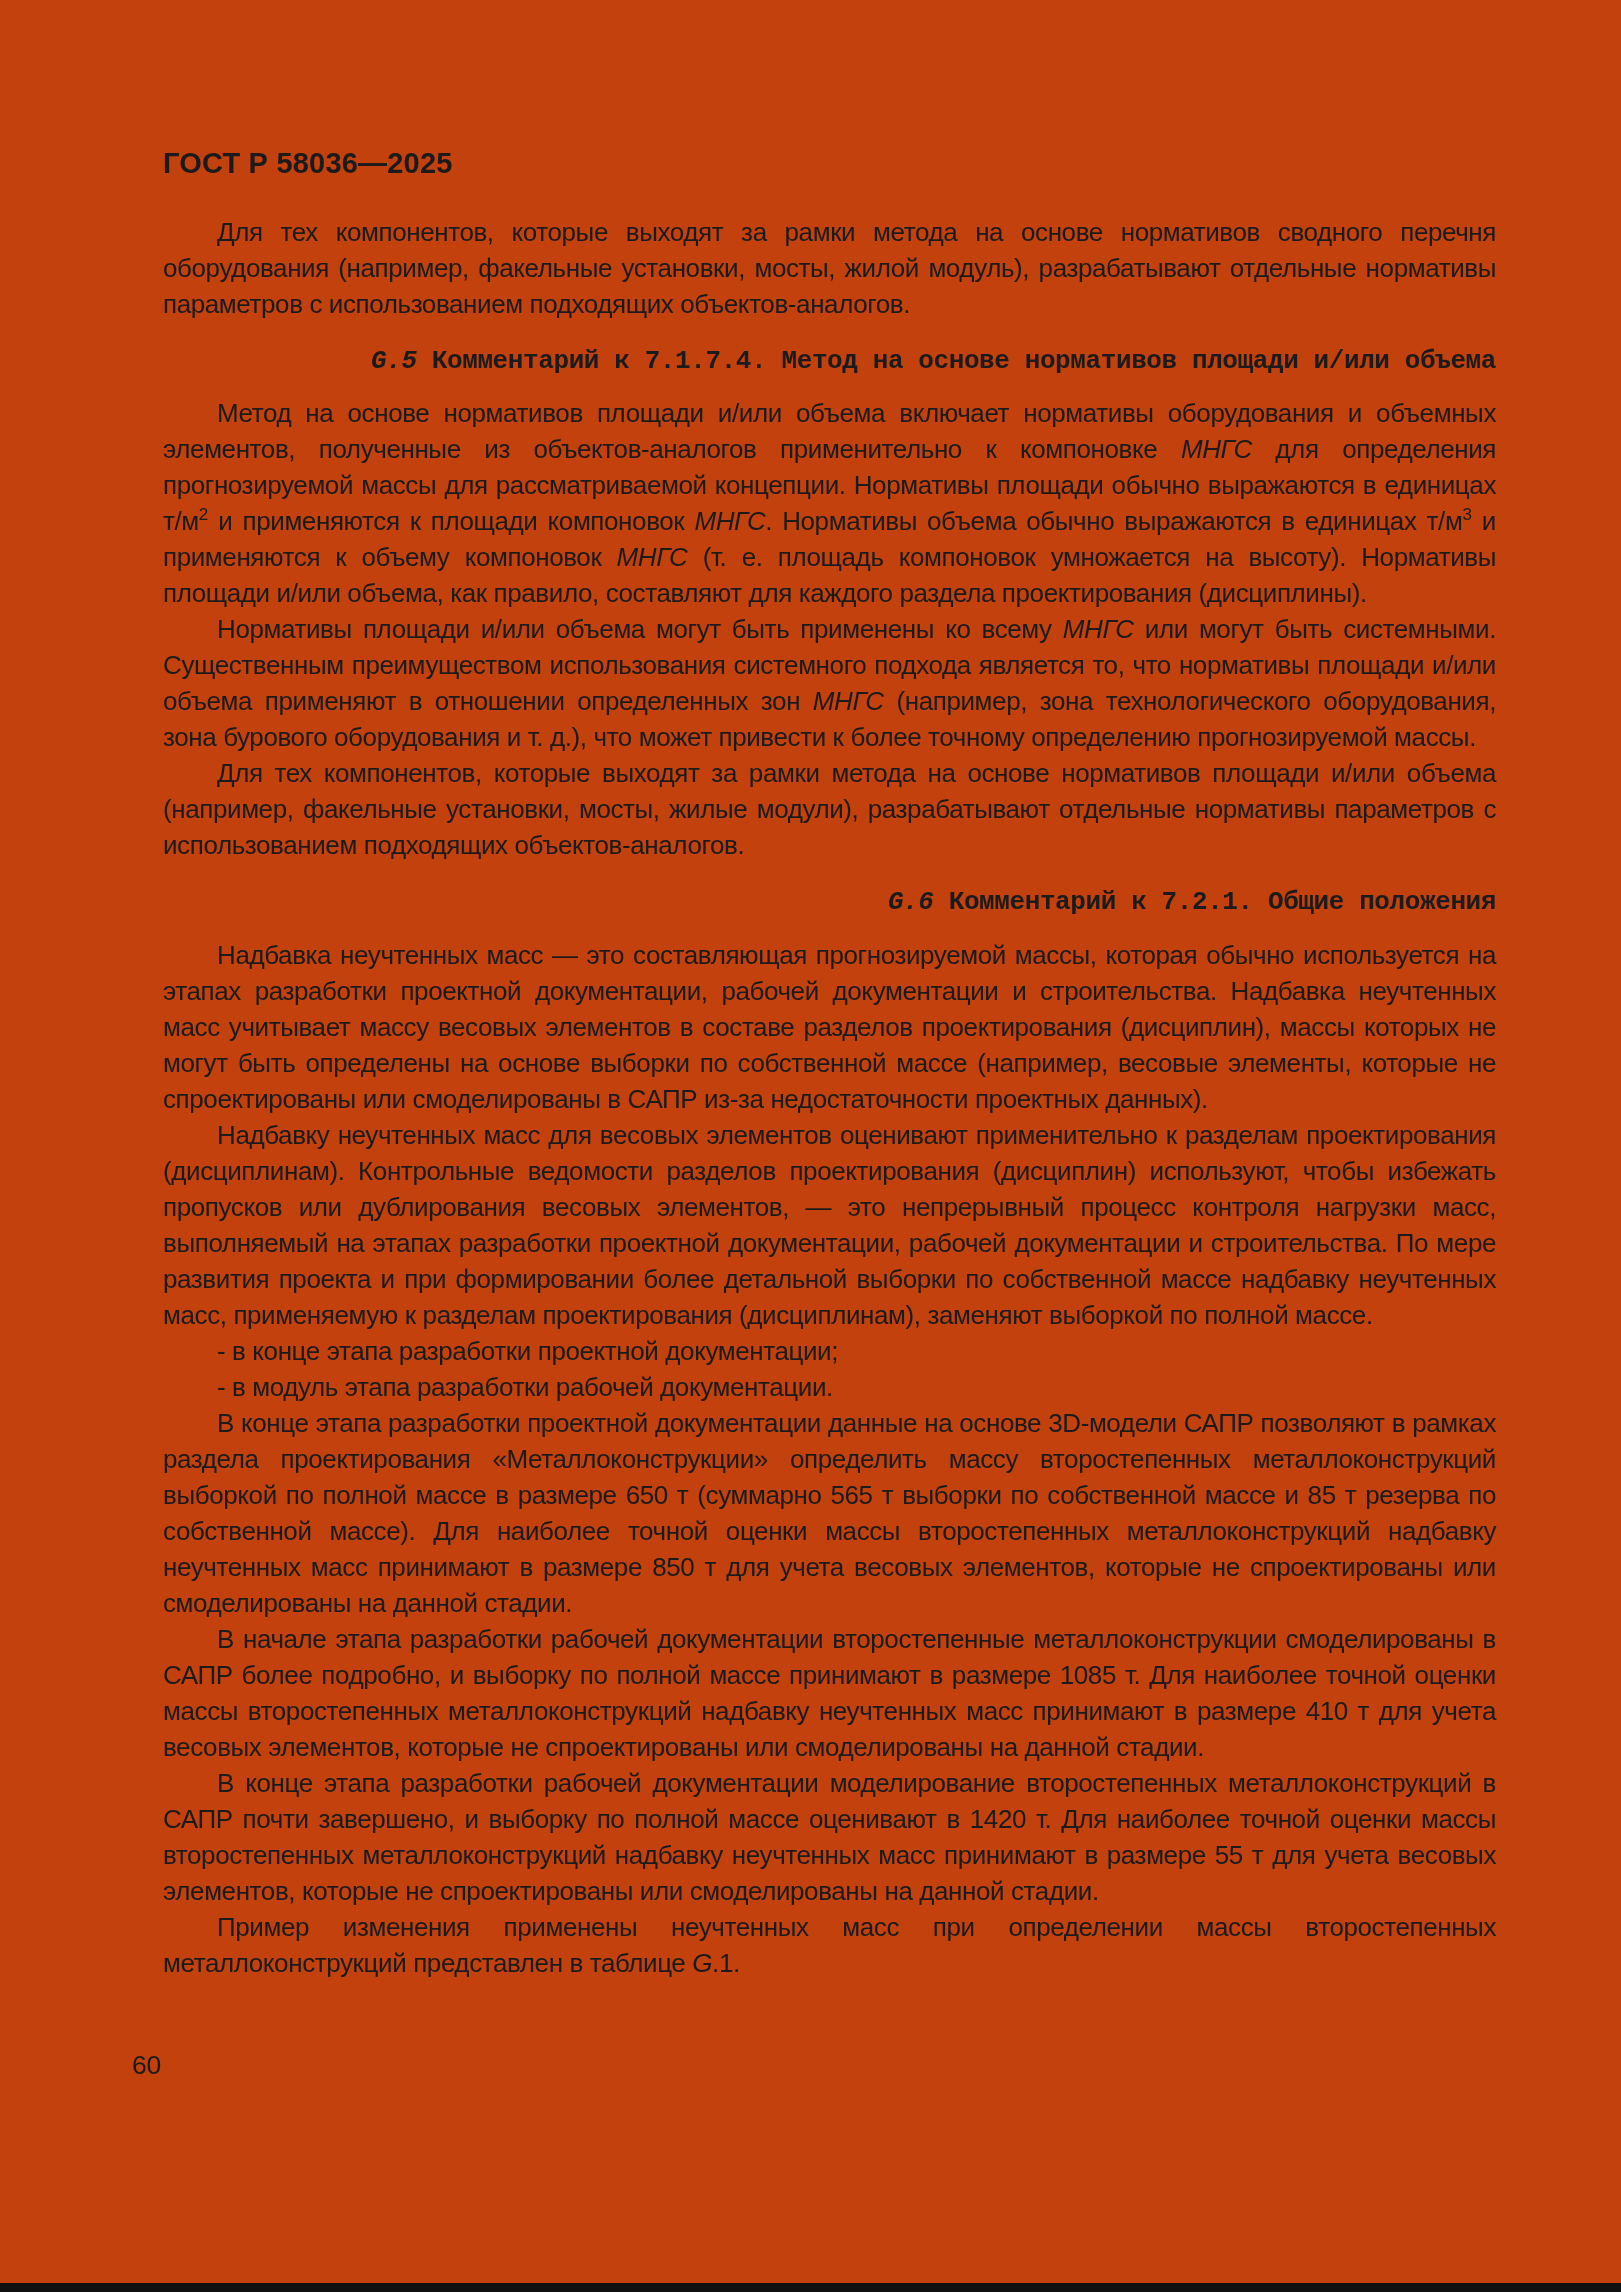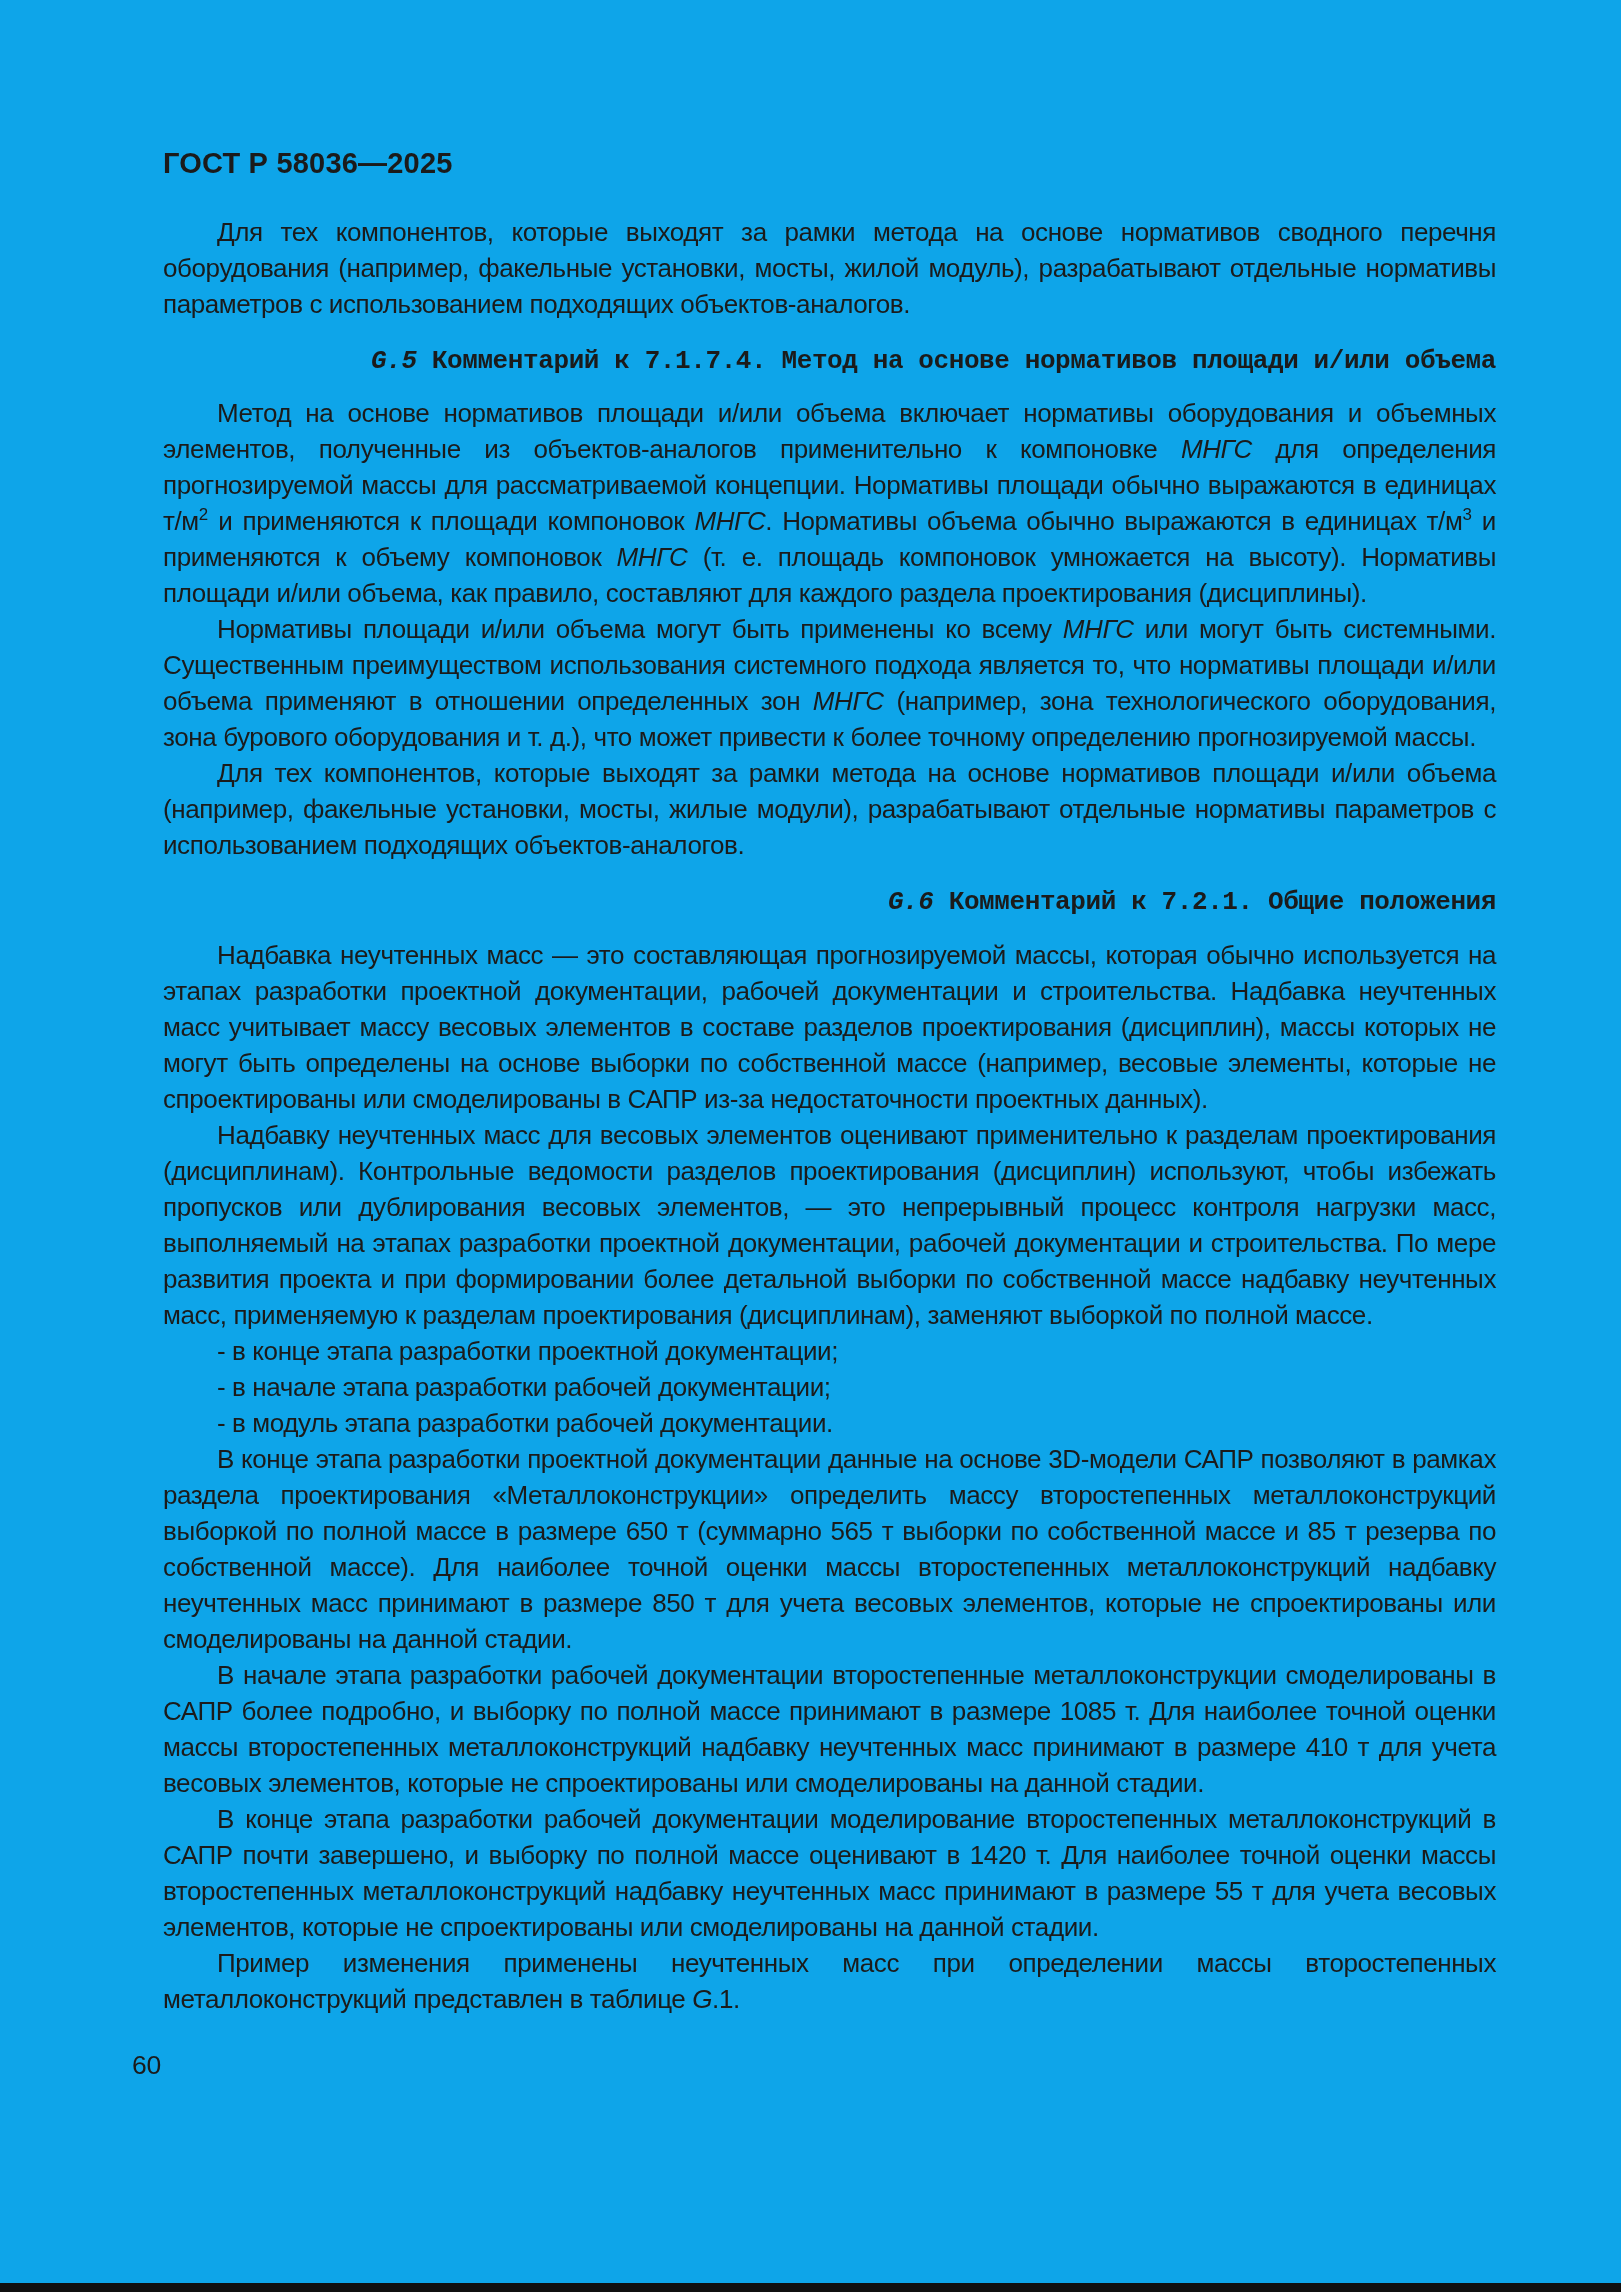--- a/index.html
+++ b/index.html
@@ -4,21 +4,21 @@
 <style>
   html, body {
     margin: 0;
     padding: 0;
     background: #e8e8e8;
   }
   .page {
     position: relative;
     width: 1621px;
     height: 2293px;
-    background: #0ea5e9;
+    background: #c2410c;
     font-family: "Liberation Sans", sans-serif;
     color: #1b1b1b;
     overflow: hidden;
   }
   .doc-header {
     position: absolute;
     left: 163px;
     top: 147px;
     font-size: 29px;
     font-weight: bold;
@@ -85,21 +85,20 @@
   <div class="doc-body">
       <div class="para"><span>Для тех компонентов, которые выходят за рамки метода на основе нормативов сводного перечня оборудования (например, факельные установки, мосты, жилой модуль), разрабатывают отдельные нормативы параметров с использованием подходящих объектов-аналогов.</span></div>
       <div class="heading"><span class="s-bi">G.5</span><span class="s-b"> Комментарий к 7.1.7.4. Метод на основе нормативов площади и/или объема</span></div>
       <div class="para"><span>Метод на основе нормативов площади и/или объема включает нормативы оборудования и объемных элементов, полученные из объектов-аналогов применительно к компоновке </span><span class="s-i">МНГС</span><span> для определения прогнозируемой массы для рассматриваемой концепции. Нормативы площади обычно выражаются в единицах т/м</span><span class="s-sup">2</span><span> и применяются к площади компоновок </span><span class="s-i">МНГС</span><span>. Нормативы объема обычно выражаются в единицах т/м</span><span class="s-sup">3</span><span> и применяются к объему компоновок </span><span class="s-i">МНГС</span><span> (т. е. площадь компоновок умножается на высоту). Нормативы площади и/или объема, как правило, составляют для каждого раздела проектирования (дисциплины).</span></div>
       <div class="para"><span>Нормативы площади и/или объема могут быть применены ко всему </span><span class="s-i">МНГС</span><span> или могут быть системными. Существенным преимуществом использования системного подхода является то, что нормативы площади и/или объема применяют в отношении определенных зон </span><span class="s-i">МНГС</span><span> (например, зона технологического оборудования, зона бурового оборудования и т. д.), что может привести к более точному определению прогнозируемой массы.</span></div>
       <div class="para"><span>Для тех компонентов, которые выходят за рамки метода на основе нормативов площади и/или объема (например, факельные установки, мосты, жилые модули), разрабатывают отдельные нормативы параметров с использованием подходящих объектов-аналогов.</span></div>
       <div class="heading"><span class="s-bi">G.6</span><span class="s-b"> Комментарий к 7.2.1. Общие положения</span></div>
       <div class="para"><span>Надбавка неучтенных масс — это составляющая прогнозируемой массы, которая обычно используется на этапах разработки проектной документации, рабочей документации и строительства. Надбавка неучтенных масс учитывает массу весовых элементов в составе разделов проектирования (дисциплин), массы которых не могут быть определены на основе выборки по собственной массе (например, весовые элементы, которые не спроектированы или смоделированы в САПР из-за недостаточности проектных данных).</span></div>
       <div class="para"><span>Надбавку неучтенных масс для весовых элементов оценивают применительно к разделам проектирования (дисциплинам). Контрольные ведомости разделов проектирования (дисциплин) используют, чтобы избежать пропусков или дублирования весовых элементов, — это непрерывный процесс контроля нагрузки масс, выполняемый на этапах разработки проектной документации, рабочей документации и строительства. По мере развития проекта и при формировании более детальной выборки по собственной массе надбавку неучтенных масс, применяемую к разделам проектирования (дисциплинам), заменяют выборкой по полной массе.</span></div>
       <div class="list-item"><span>- в конце этапа разработки проектной документации;</span></div>
-      <div class="list-item"><span>- в начале этапа разработки рабочей документации;</span></div>
       <div class="list-item"><span>- в модуль этапа разработки рабочей документации.</span></div>
       <div class="para"><span>В конце этапа разработки проектной документации данные на основе 3D-модели САПР позволяют в рамках раздела проектирования «Металлоконструкции» определить массу второстепенных металлоконструкций выборкой по полной массе в размере 650 т (суммарно 565 т выборки по собственной массе и 85 т резерва по собственной массе). Для наиболее точной оценки массы второстепенных металлоконструкций надбавку неучтенных масс принимают в размере 850 т для учета весовых элементов, которые не спроектированы или смоделированы на данной стадии.</span></div>
       <div class="para"><span>В начале этапа разработки рабочей документации второстепенные металлоконструкции смоделированы в САПР более подробно, и выборку по полной массе принимают в размере 1085 т. Для наиболее точной оценки массы второстепенных металлоконструкций надбавку неучтенных масс принимают в размере 410 т для учета весовых элементов, которые не спроектированы или смоделированы на данной стадии.</span></div>
       <div class="para"><span>В конце этапа разработки рабочей документации моделирование второстепенных металлоконструкций в САПР почти завершено, и выборку по полной массе оценивают в 1420 т. Для наиболее точной оценки массы второстепенных металлоконструкций надбавку неучтенных масс принимают в размере 55 т для учета весовых элементов, которые не спроектированы или смоделированы на данной стадии.</span></div>
       <div class="para"><span>Пример изменения применены неучтенных масс при определении массы второстепенных металлоконструкций представлен в таблице </span><span class="s-i">G</span><span>.1.</span></div>
     </div>
 
   <div class="doc-footer">60</div>
 
   <div class="page-edge-shadow"></div>

